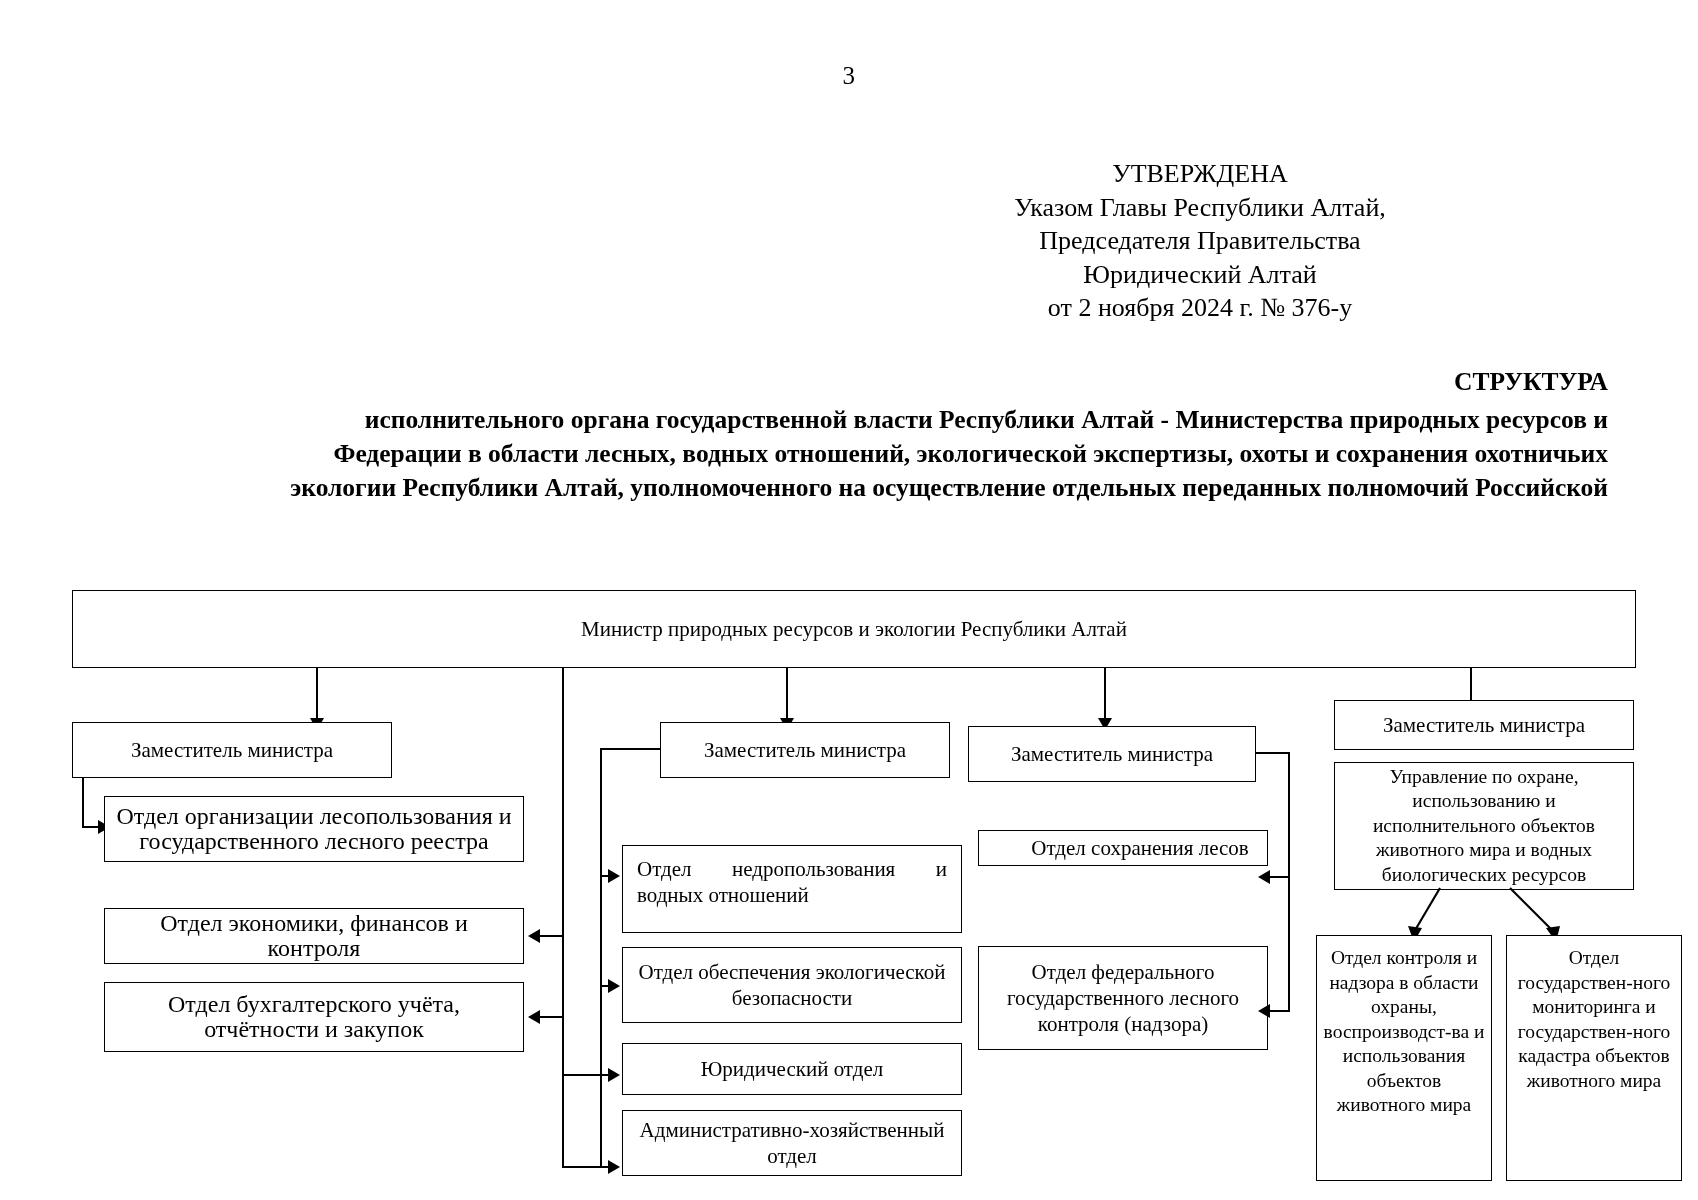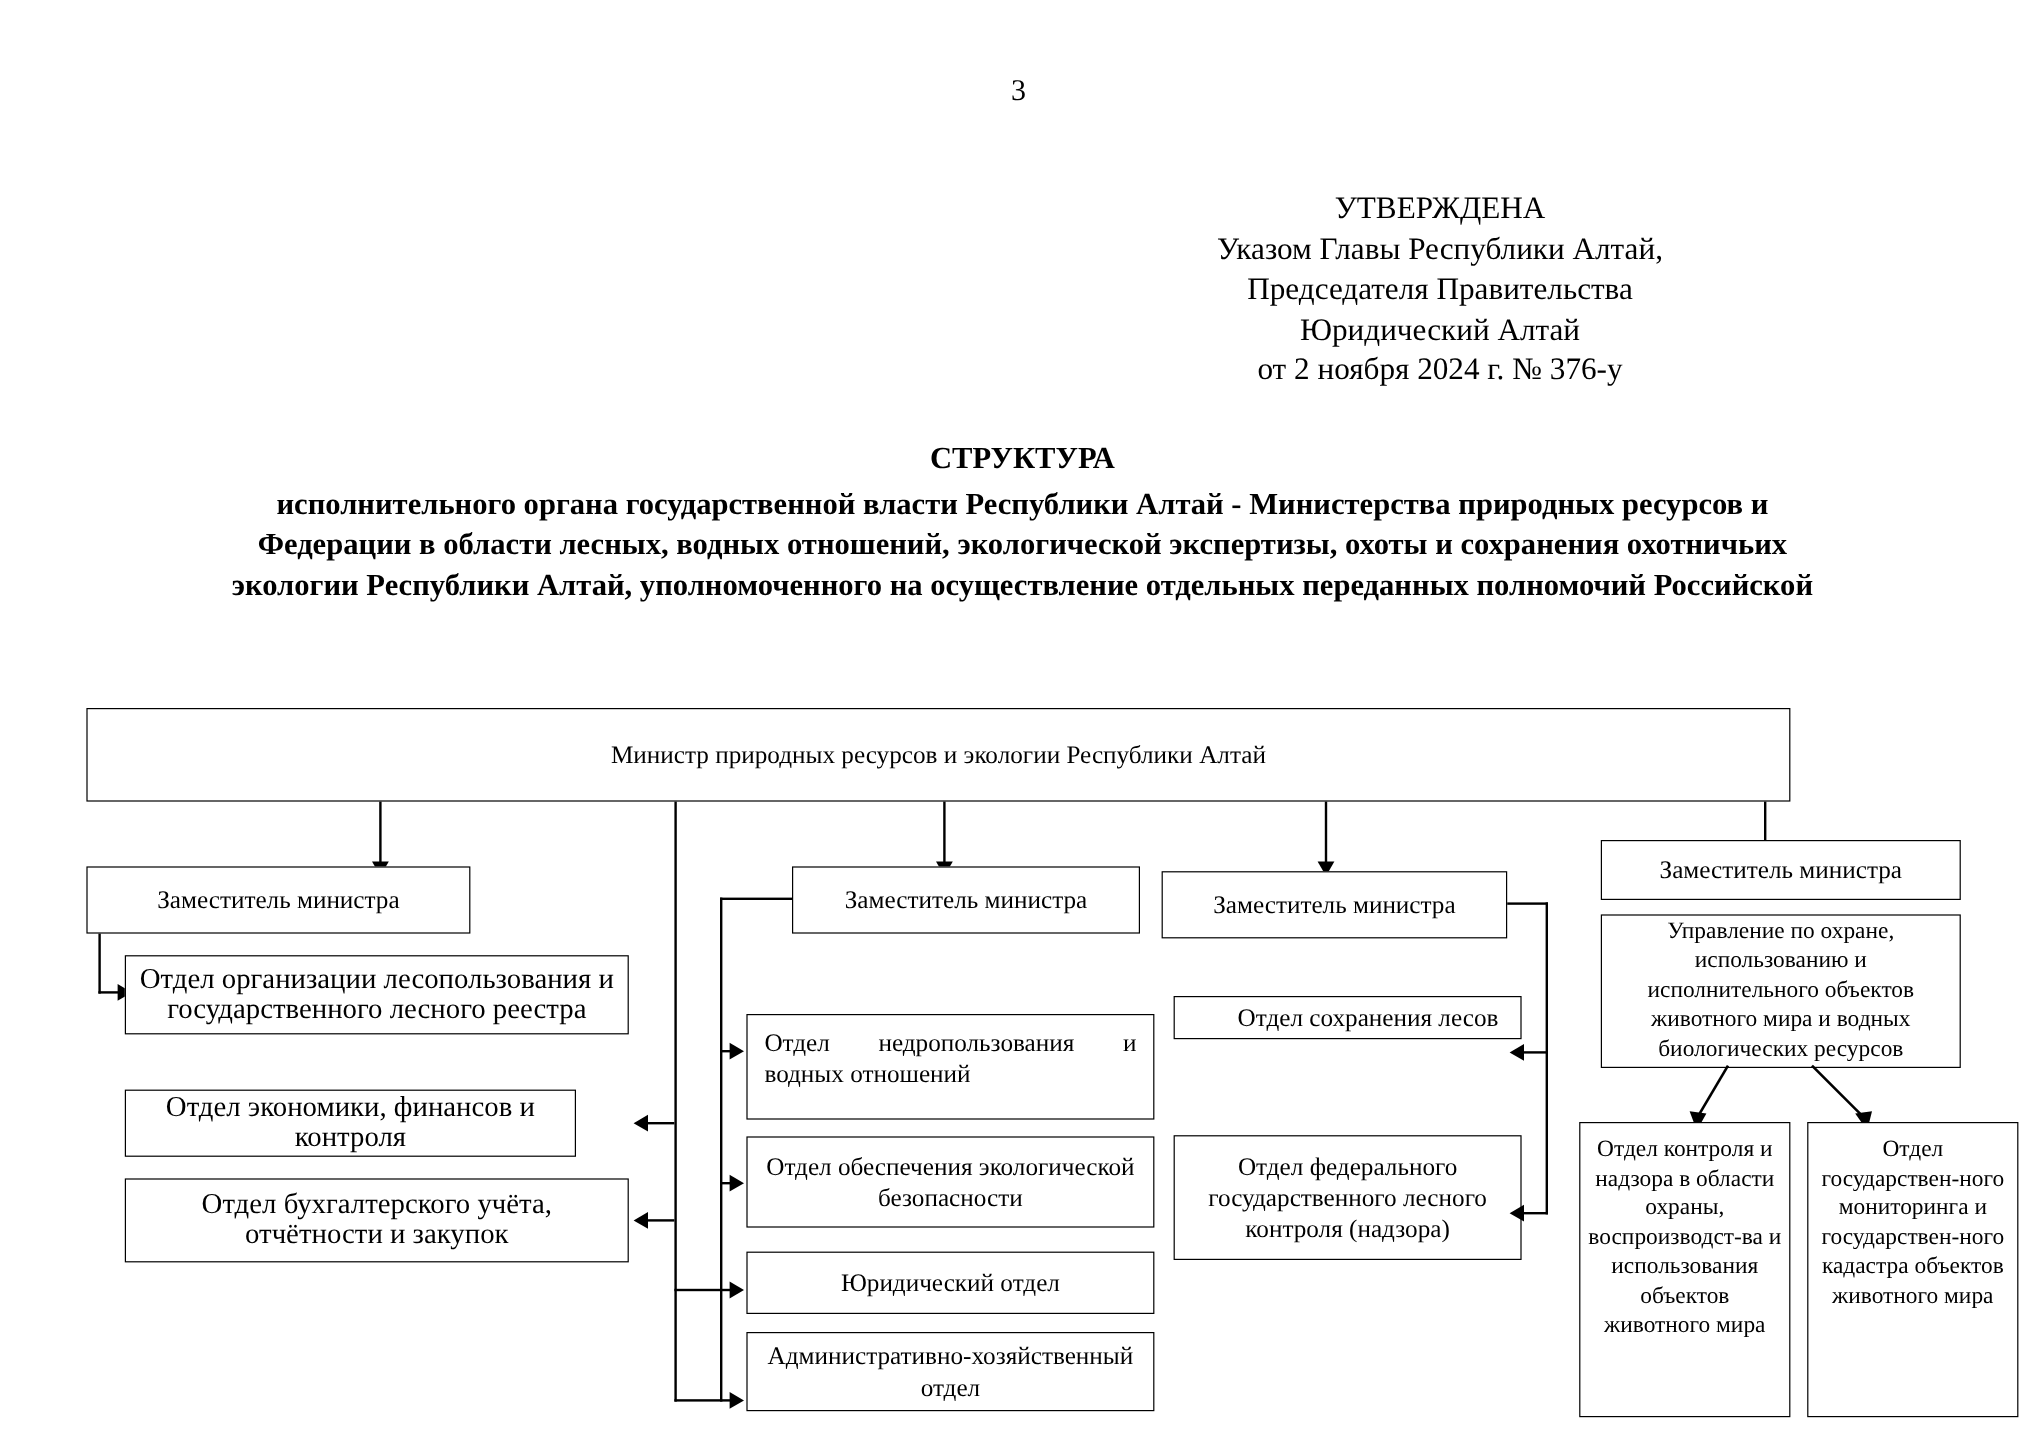--- a/index.html
+++ b/index.html
@@ -39,21 +39,21 @@
     font-size: 26px;
     line-height: 33.5px;
   }
   .approval-block div { white-space: nowrap; }
 
   .title-block {
     position: absolute;
     top: 365px;
     left: 96px;
     width: 1512px;
-    text-align: center;
+    text-align: right;
     font-weight: bold;
     font-size: 25.5px;
     line-height: 34px;
   }
   .title-block .main-word { display: block; margin-bottom: 4px; }
   .title-block .body-line { display: block; }
 
   
   .chart { position: absolute; inset: 0; }
 
@@ -126,21 +126,21 @@
 
   <div class="title-block">
     <span class="main-word">СТРУКТУРА</span>
     <span class="body-line">исполнительного органа государственной власти Республики Алтай - Министерства природных ресурсов и</span>
     <span class="body-line">Федерации в области лесных, водных отношений, экологической экспертизы, охоты и сохранения охотничьих</span>
     <span class="body-line">экологии Республики Алтай, уполномоченного на осуществление отдельных переданных полномочий Российской</span>
   </div>
 
   <div class="chart">
 
-    <div class="node" style="left:72px; top:590px; width:1420px; height:78px;">
+    <div class="node" style="left:72px; top:590px; width:1564px; height:78px;">
       <span>Министр природных ресурсов и экологии Республики Алтай</span>
     </div>
 
     <div class="ln v" style="left:316px; top:668px; height:52px;"></div>
     <div class="arrow down" style="left:310px; top:718px;"></div>
 
     <div class="ln v" style="left:786px; top:668px; height:52px;"></div>
     <div class="arrow down" style="left:780px; top:718px;"></div>
 
     <div class="ln v" style="left:1104px; top:668px; height:52px;"></div>
@@ -156,21 +156,21 @@
     </div>
 
     <div class="ln v" style="left:82px; top:778px; height:50px;"></div>
     <div class="ln h" style="left:82px; top:826px; width:18px;"></div>
     <div class="arrow right" style="left:98px; top:820px;"></div>
 
     <div class="node small" style="left:104px; top:796px; width:420px; height:66px;">
       <span>Отдел организации лесопользования и государственного лесного реестра</span>
     </div>
 
-    <div class="node small" style="left:104px; top:908px; width:376px; height:56px;text-align:center;">
+    <div class="node small" style="left:104px; top:908px; width:420px; height:56px;text-align:center;">
       <span>Отдел экономики, финансов и контроля</span>
     </div>
 
     <div class="node small" style="left:104px; top:982px; width:420px; height:70px;">
       <span>Отдел бухгалтерского учёта, отчётности и закупок</span>
     </div>
 
     <div class="ln h" style="left:540px; top:935px; width:22px;"></div>
     <div class="arrow left" style="left:528px; top:929px;"></div>
 

